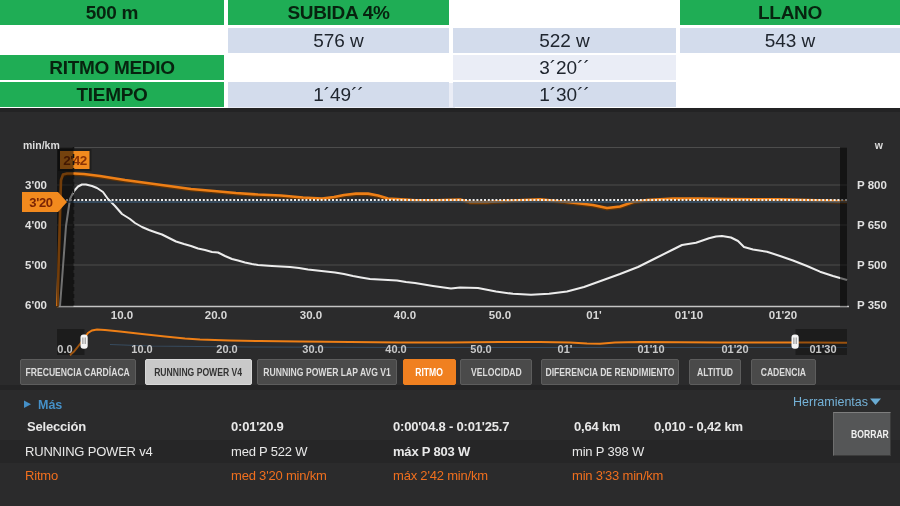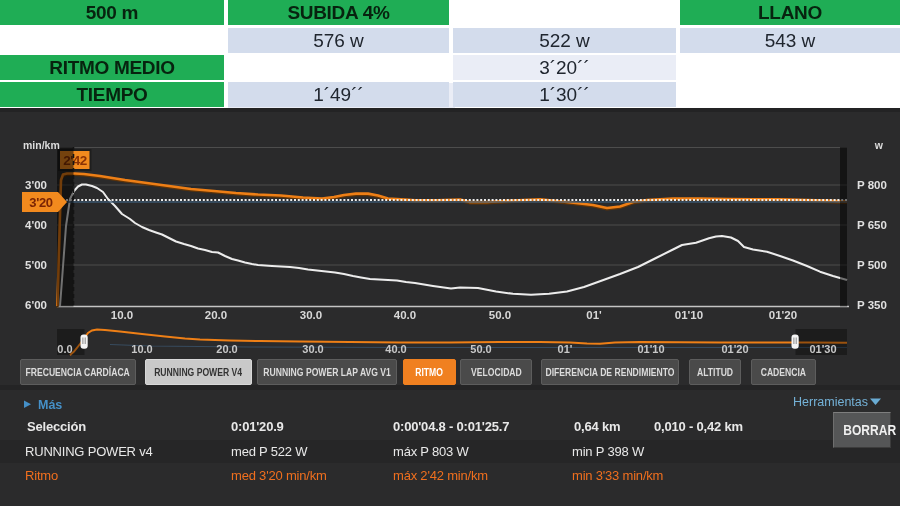--- a/index.html
+++ b/index.html
@@ -23,23 +23,23 @@
        box-sizing:border-box;color:#dcdcdc;font-size:10px;font-weight:bold;
        display:flex;align-items:center;justify-content:center;border-radius:2px;white-space:nowrap;}
   .btn.sel{background:#c9c9c9;color:#333;border-color:#d8d8d8;}
   .btn.orange{background:#f08020;color:#ffffff;border-color:#f08020;}
   .sq{display:inline-block;transform:scaleX(0.86);transform-origin:center;}
   
   .blue{color:#4590c8;font-weight:bold;font-size:12.5px;}
   .lblue{color:#74b2d8;font-size:12.5px;}
   .brow{position:absolute;color:#e8e8e8;font-size:13px;font-weight:bold;white-space:nowrap;letter-spacing:-0.2px;}
   .orangetx{color:#f06f1e;}
-  #borrar{left:833px;top:412px;width:58px;height:36px;background:#555657;
+  #borrar{left:833px;top:412px;width:58px;height:44px;background:#555657;
      border-top:1px solid #7e7e7e;border-left:1px solid #6e6e6e;border-right:1px solid #3c3c3c;border-bottom:1px solid #3c3c3c;
-     box-sizing:border-box;color:#f0f0f0;font-weight:bold;font-size:14px;
+     box-sizing:border-box;color:#f0f0f0;font-weight:bold;font-size:10px;
      display:flex;align-items:center;justify-content:center;padding-left:15px;}
 </style>
 </head>
 <body>
 
   <div class="abs" id="tablewrap">
     <div class="cell green" style="left:0;top:0;width:224px;height:25px;">500 m</div>
     <div class="cell green" style="left:228px;top:0;width:221px;height:25px;">SUBIDA 4%</div>
     <div class="cell green" style="left:680px;top:0;width:220px;height:25px;">LLANO</div>
 
@@ -196,19 +196,19 @@
   <div class="brow" style="left:231px;top:419px;">0:01'20.9</div>
   <div class="brow" style="left:393px;top:419px;">0:00'04.8 - 0:01'25.7</div>
   <div class="brow" style="left:574px;top:419px;">0,64 km</div>
   <div class="brow" style="left:654px;top:419px;">0,010 - 0,42 km</div>
   <div class="abs" id="borrar">
     <span class="sq">BORRAR</span>
   </div>
 
   <div class="brow" style="left:25px;top:444px;font-weight:normal;">RUNNING POWER v4</div>
   <div class="brow" style="left:231px;top:444px;font-weight:normal;">med P 522 W</div>
-  <div class="brow" style="left:393px;top:444px;font-weight:normal;">máx P 803 W</div>
+  <div class="brow" style="left:393px;top:444px;font-weight:bold;">máx P 803 W</div>
   <div class="brow" style="left:572px;top:444px;font-weight:normal;">min P 398 W</div>
 
   <div class="brow orangetx" style="left:25px;top:468px;font-weight:normal;">Ritmo</div>
   <div class="brow orangetx" style="left:231px;top:468px;font-weight:normal;">med 3'20 min/km</div>
   <div class="brow orangetx" style="left:393px;top:468px;font-weight:normal;">máx 2'42 min/km</div>
   <div class="brow orangetx" style="left:572px;top:468px;font-weight:normal;">min 3'33 min/km</div>
 
 </body></html>

